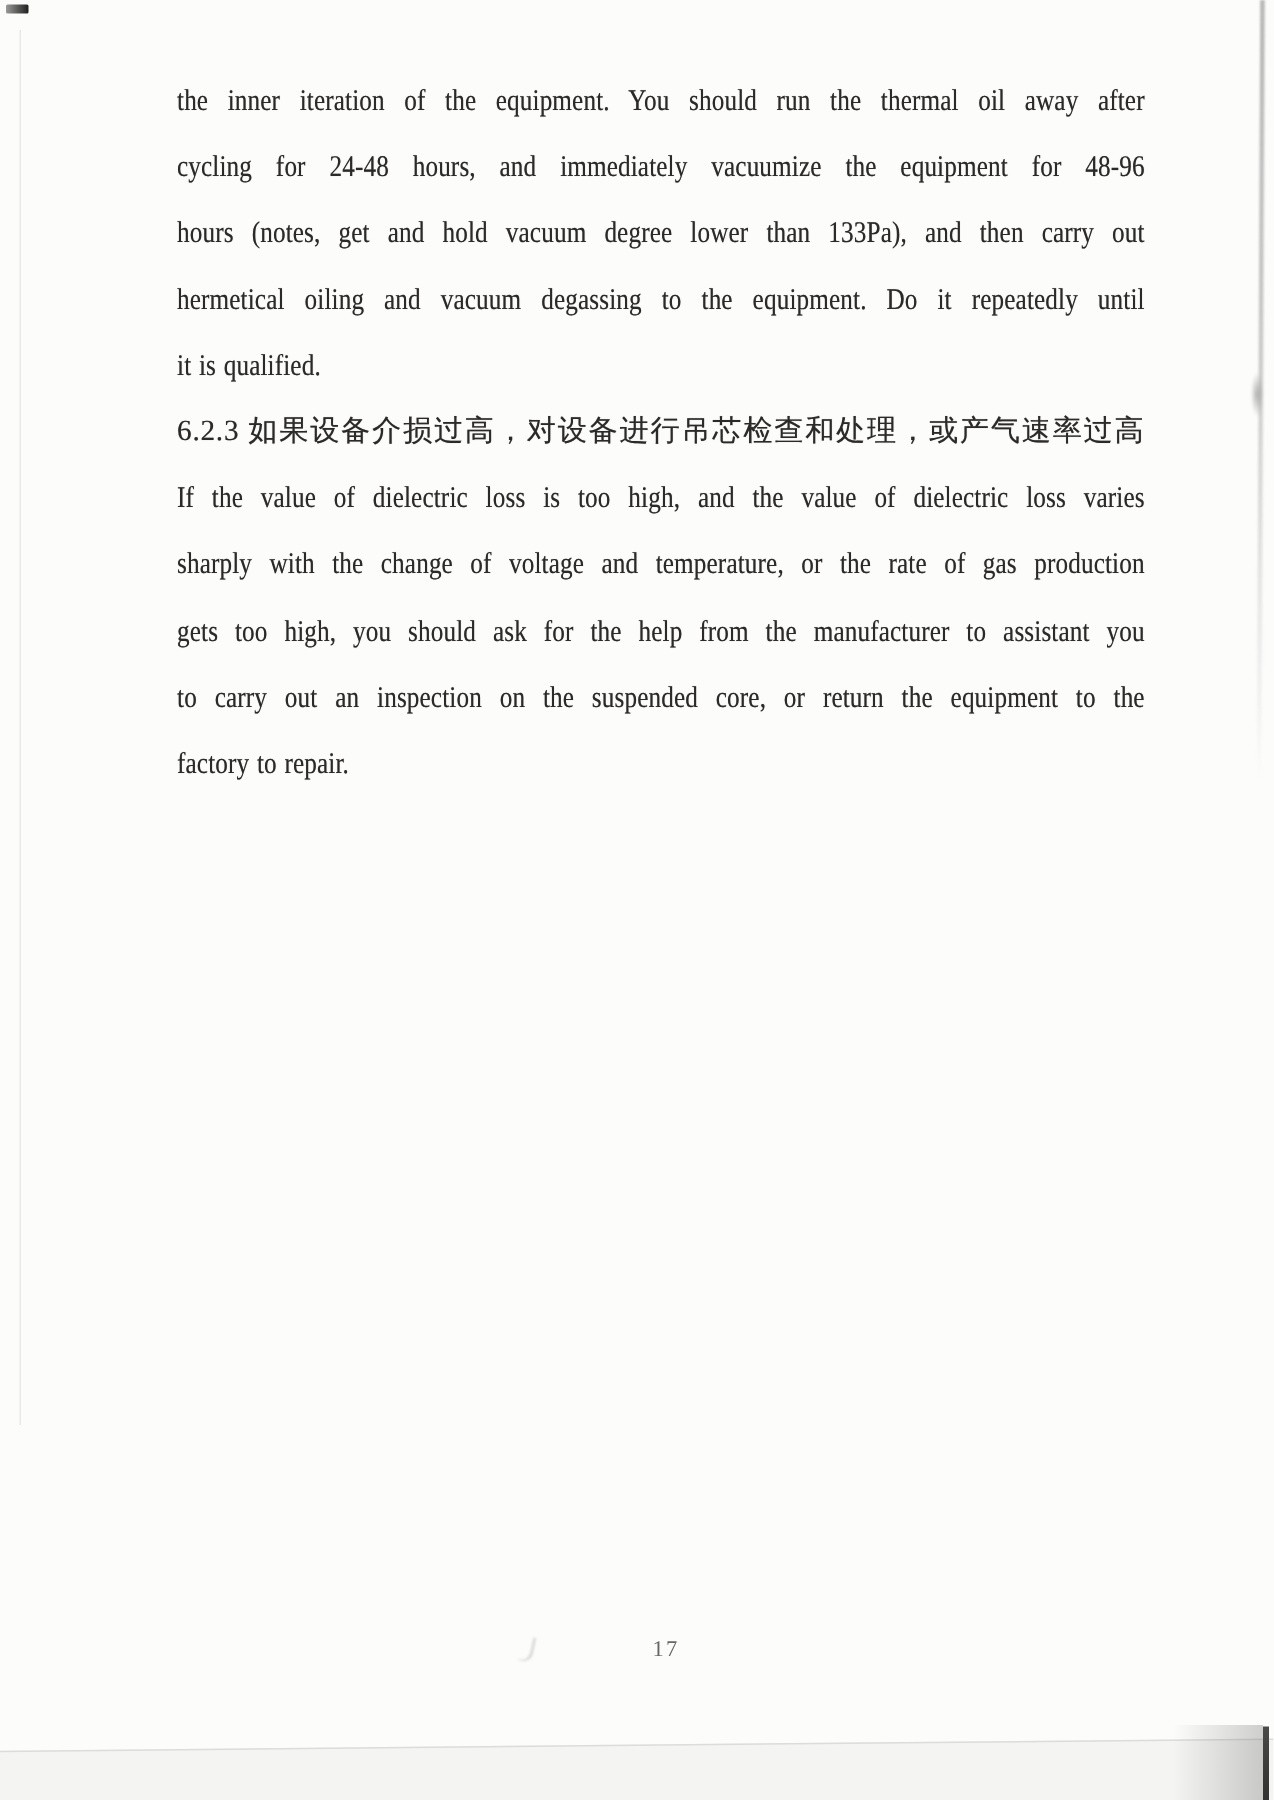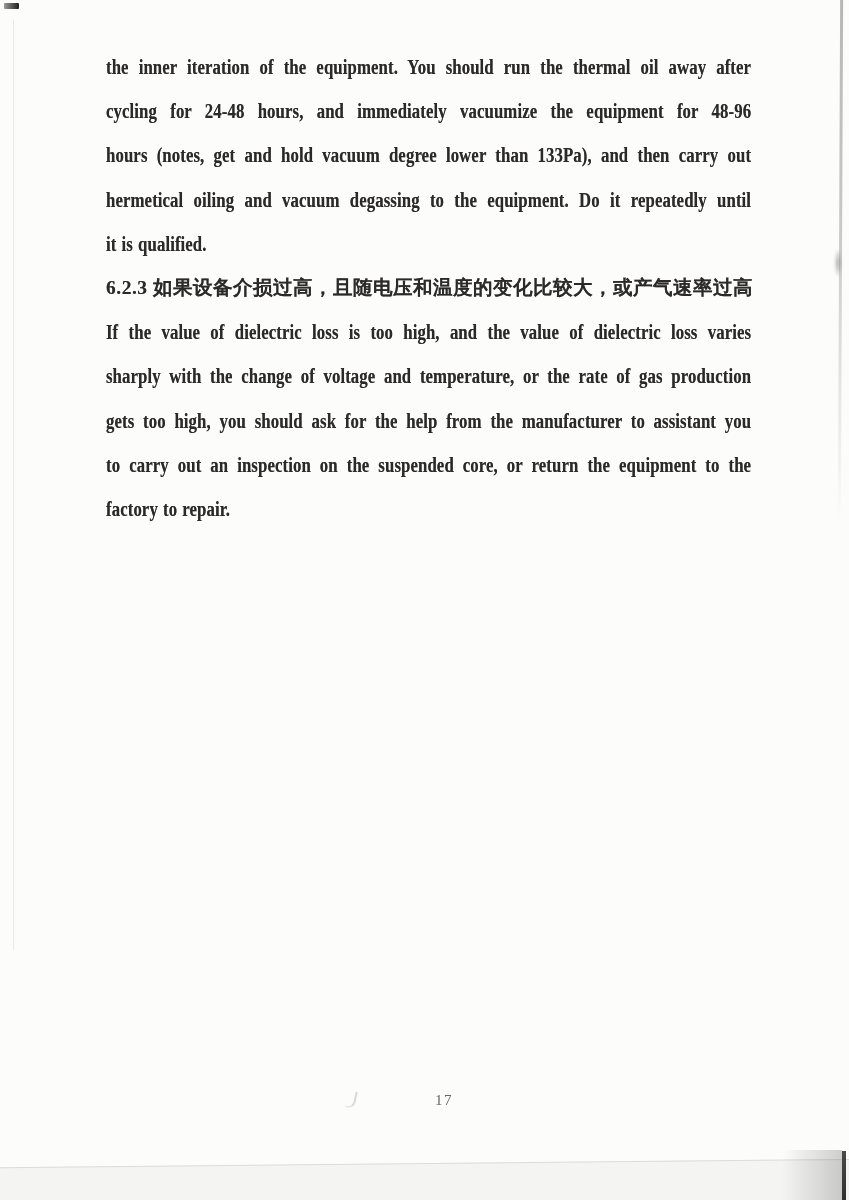--- a/index.html
+++ b/index.html
@@ -16,24 +16,23 @@
     position:relative;
     width:849px;
     height:1200px;
     background:var(--page-bg);
     overflow:hidden;
   }
 
   
   .textblock{
     position:absolute;
-    left:106px;
+    left:118px;
     top:45px;
     width:700px;
-    font-weight:bold;
   }
   .line{
     display:block;
     line-height:44.2px;
     height:44.2px;
     white-space:nowrap;
     color:var(--text-color);
     text-align:justify;
     text-shadow:0 0 0.5px rgba(40,40,40,0.55);
   }
@@ -159,21 +158,21 @@
   <div class="edge-bottom"></div>
   <div class="shade-bottom-right"></div>
   <div class="bar-bottom-right"></div>
 
   <main class="textblock" id="textblock">
       <div class="line en just">the inner iteration of the equipment. You should run the thermal oil away after</div>
       <div class="line en just">cycling for 24-48 hours, and immediately vacuumize the equipment for 48-96</div>
       <div class="line en just">hours (notes, get and hold vacuum degree lower than 133Pa), and then carry out</div>
       <div class="line en just">hermetical oiling and vacuum degassing to the equipment. Do it repeatedly until</div>
       <div class="line en">it is qualified.</div>
-      <div class="line zh just">6.2.3 如果设备介损过高，且随电压和温度的变化比较大，或产气速率过高</div>
+      <div class="line zh just">6.2.3 如果设备介损过高，对设备进行吊芯检查和处理，或产气速率过高</div>
       <div class="line en just">If the value of dielectric loss is too high, and the value of dielectric loss varies</div>
       <div class="line en just">sharply with the change of voltage and temperature, or the rate of gas production</div>
       <div class="line en just">gets too high, you should ask for the help from the manufacturer to assistant you</div>
       <div class="line en just">to carry out an inspection on the suspended core, or return the equipment to the</div>
       <div class="line en">factory to repair.</div>
     </main>
 
   <span class="ink-smudge"></span>
   <div class="page-number">17</div>
 

